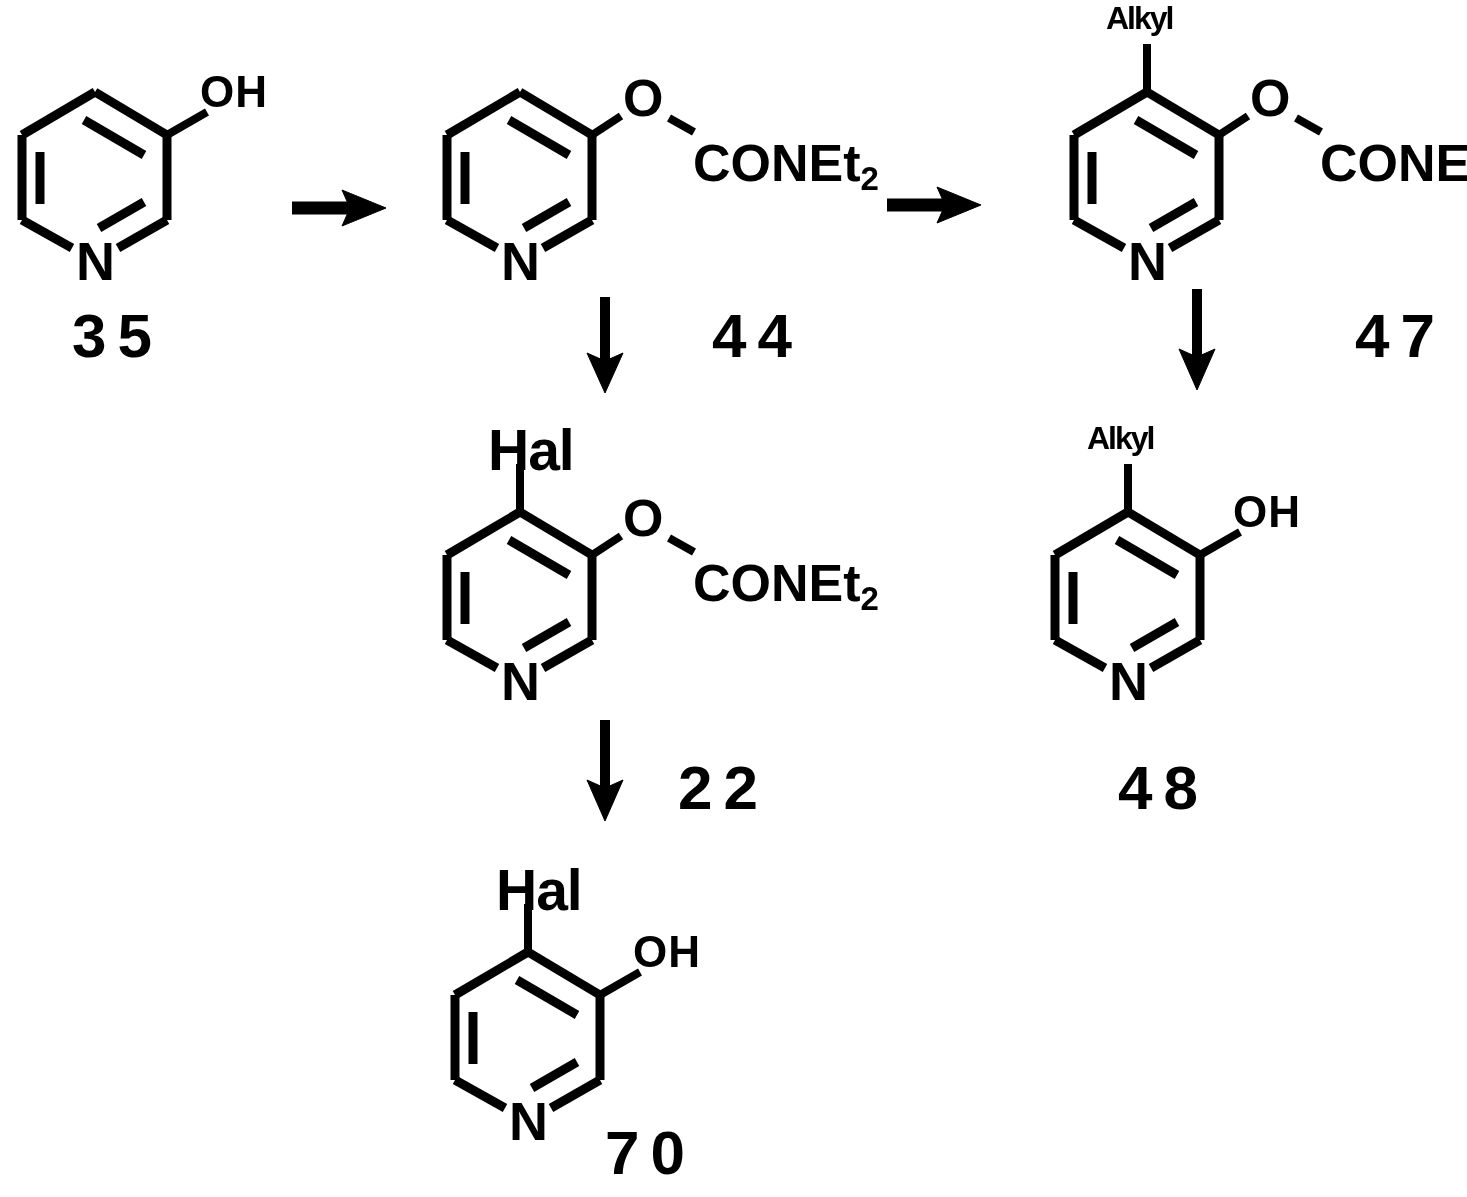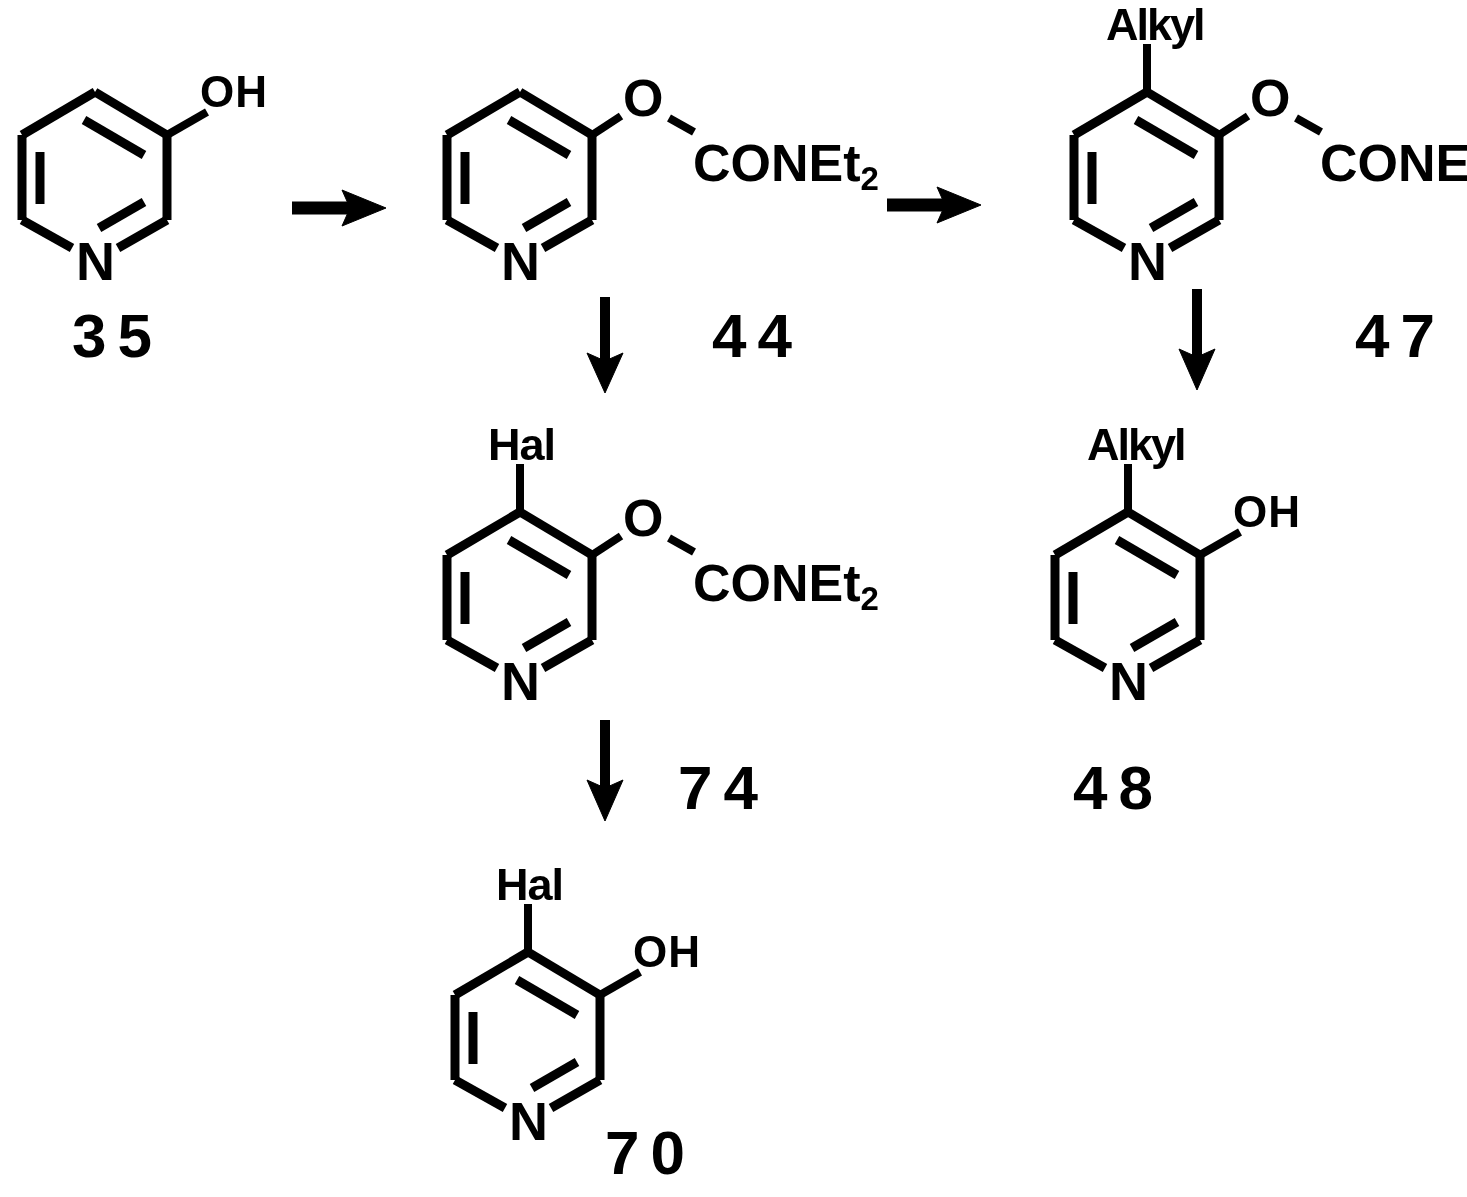--- a/index.html
+++ b/index.html
@@ -64,25 +64,25 @@
     letter-spacing: 0px;
     margin-top: 29px;
   }
   .atom-CONEt sub {
     font-size: 33px;
     vertical-align: baseline;
     position: relative;
     top: 9px;
   }
   .atom-Hal {
-    font-size: 45px;
+    font-size: 57px;
     letter-spacing: -1px;
   }
   .atom-Alkyl {
-    font-size: 45px;
+    font-size: 32px;
     letter-spacing: -2px;
   }
   .cmp-num {
     position: absolute;
     font-family: "Liberation Sans", sans-serif;
     font-weight: bold;
     font-size: 62px;
     letter-spacing: 11px;
     color: #000000;
     line-height: 1;
@@ -222,21 +222,21 @@
       <path class="sub-bond" d="M 167 55 L 196 36"></path>
       <path class="sub-bond" d="M 244 38 L 269 52"></path>
     </svg>
     <span class="atom-label atom-N" style="left:76px; top:154px;">N</span>
     <span class="atom-label atom-Hal" style="left:63px; top:-78px;">Hal</span>
     <span class="atom-label atom-O" style="left:198px; top:-8px;">O</span>
     <span class="atom-label atom-CONEt" style="left:268px; top:28px;">
       <span>CONEt</span><sub>2</sub>
     </span>
   </div>
-  <span class="cmp-num" style="left:678px; top:757px;">74</span>
+  <span class="cmp-num" style="left:678px; top:757px;">22</span>
 
   <div class="arrow" style="left:583px; top:718px;">
     <svg width="44" height="105" viewBox="0 0 44 105">
       <line x1="22" y1="2" x2="22" y2="70" stroke-width="10" stroke-linecap="butt"></line>
       <polygon points="4,62 22,103 40,62 22,70"></polygon>
     </svg>
   </div>
 
   <div class="struct" style="left:1033px; top:500px; width:320px; height:210px;">
     <svg width="320" height="210" viewBox="0 0 320 210">
@@ -251,21 +251,21 @@
         <path class="bond-inner" d="M 40 72 L 40 124"></path>
         <path class="bond-inner" d="M 144 122 L 99 148"></path>
       </g>
       <path class="sub-bond" d="M 95 12 L 95 -36"></path>
       <path class="sub-bond" d="M 167 55 L 207 32"></path>
     </svg>
     <span class="atom-label atom-N" style="left:76px; top:154px;">N</span>
     <span class="atom-label atom-Alkyl" style="left:54px; top:-78px;">Alkyl</span>
     <span class="atom-label atom-OH" style="left:200px; top:-10px;">OH</span>
   </div>
-  <span class="cmp-num" style="left:1073px; top:757px;">48</span>
+  <span class="cmp-num" style="left:1118px; top:757px;">48</span>
 
   <div class="struct" style="left:433px; top:940px; width:320px; height:210px;">
     <svg width="320" height="210" viewBox="0 0 320 210">
       <g>
         <path class="bond" d="M 95 12 L 167 55"></path>
         <path class="bond" d="M 167 55 L 167 140"></path>
         <path class="bond" d="M 167 140 L 118 168"></path>
         <path class="bond" d="M 72 168 L 22 140"></path>
         <path class="bond" d="M 22 140 L 22 55"></path>
         <path class="bond" d="M 22 55 L 95 12"></path>

